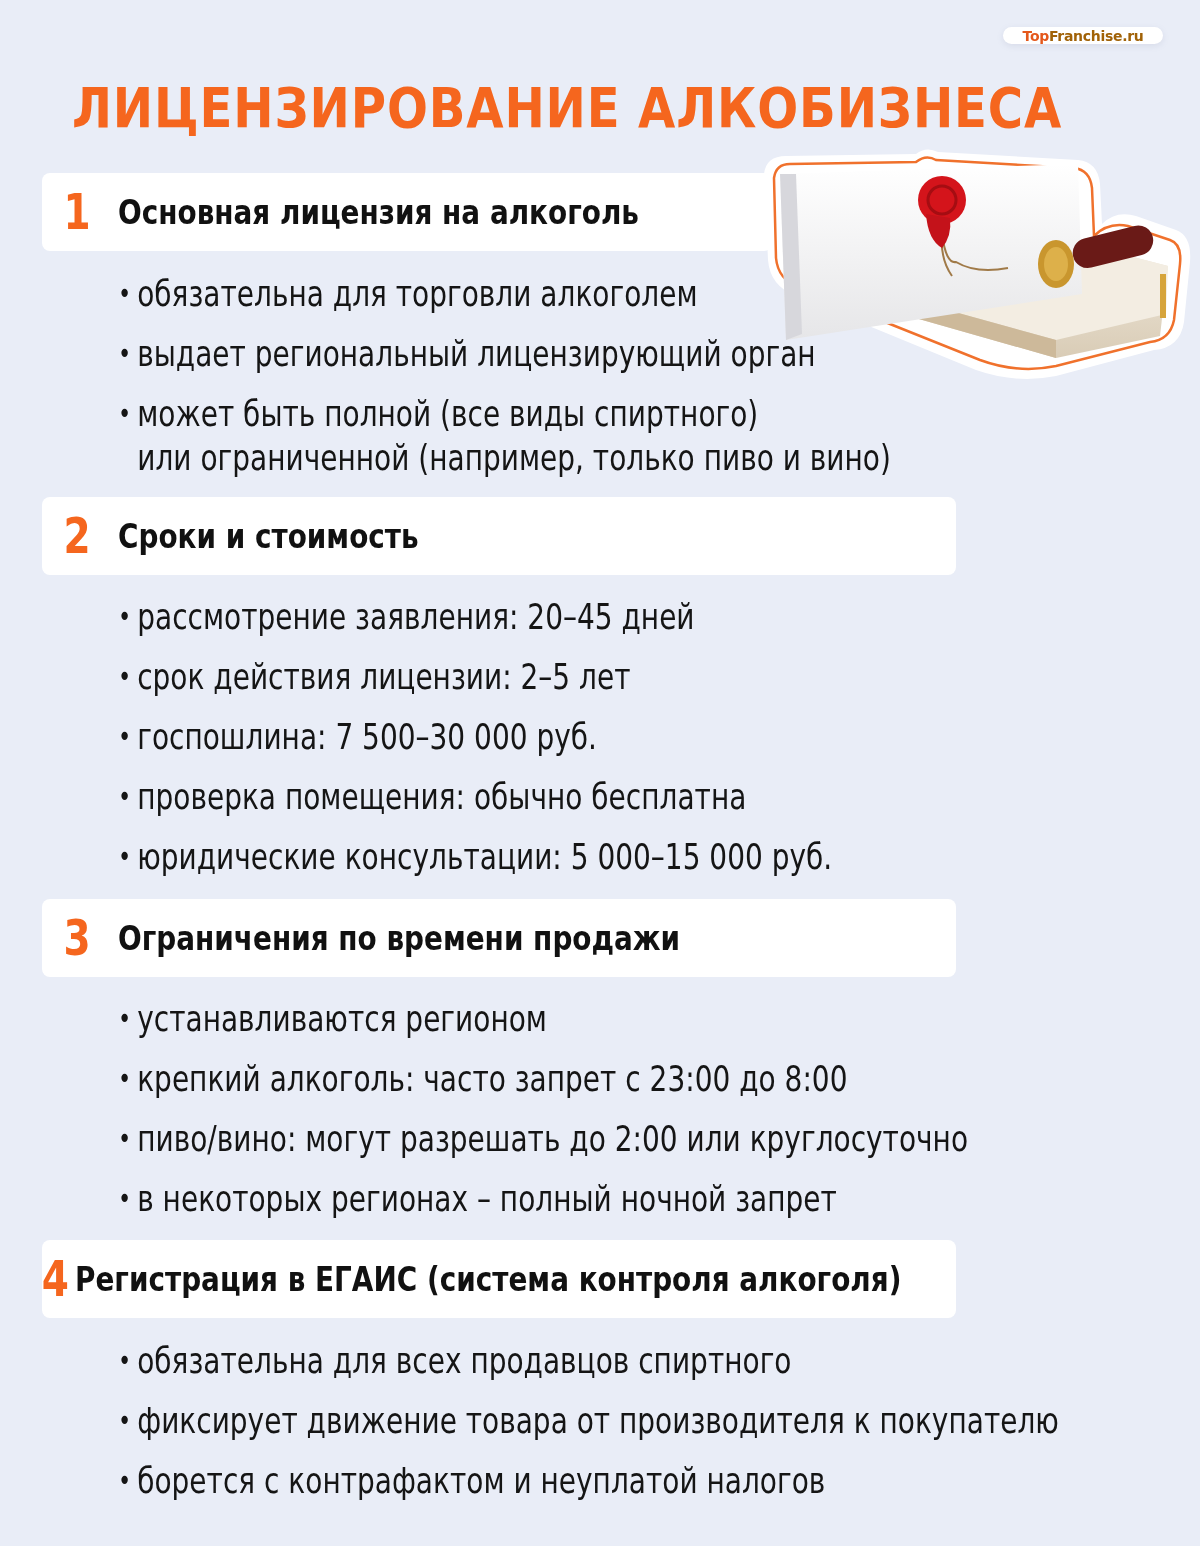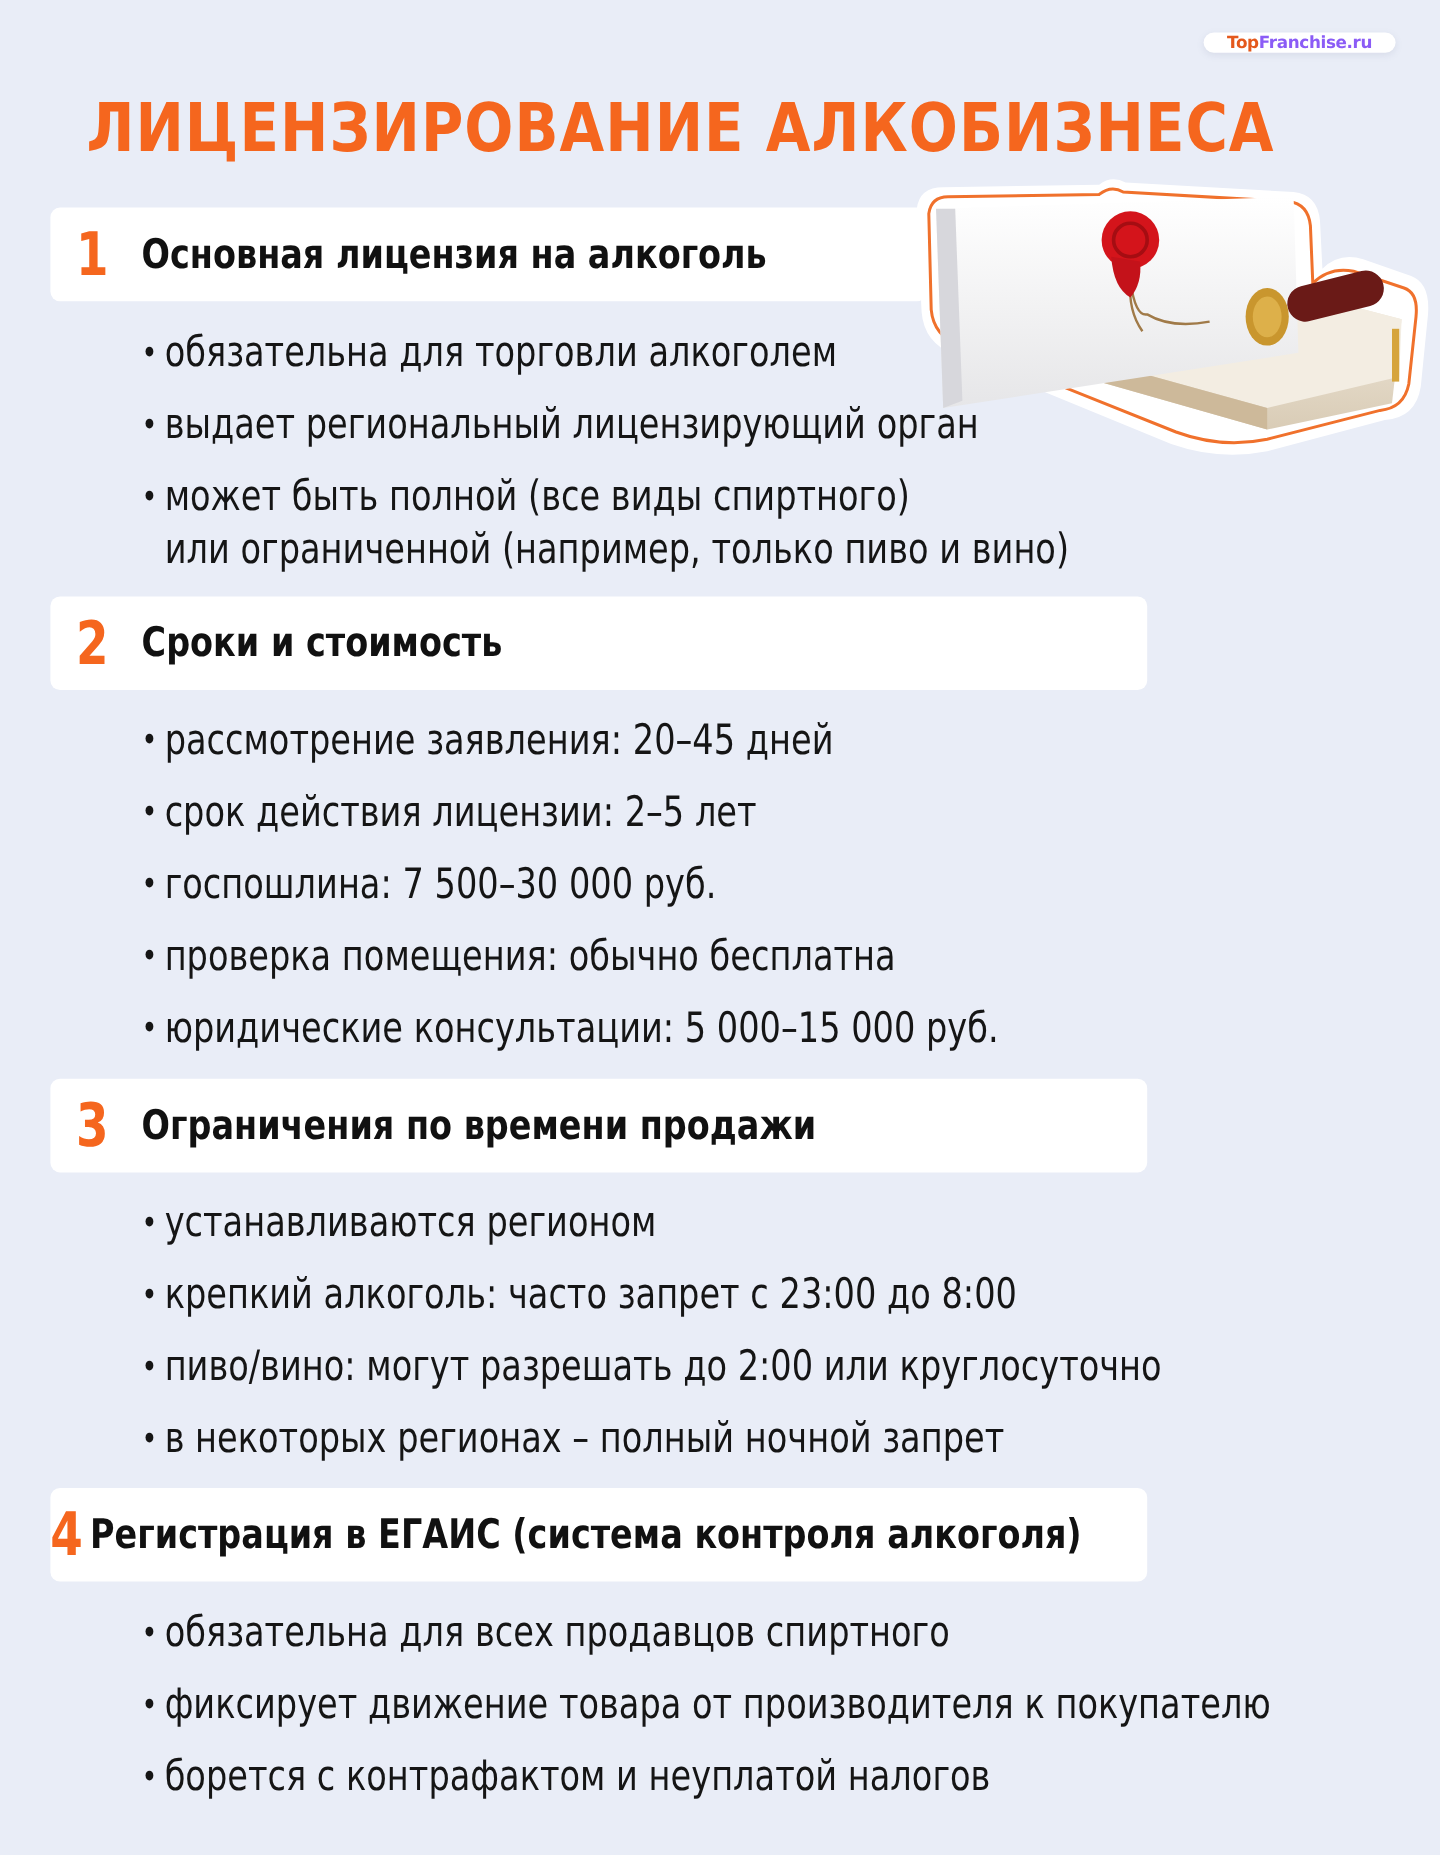--- a/index.html
+++ b/index.html
@@ -10,21 +10,21 @@
     color: #111;
   }
   .logo {
     position: absolute; left: 1003px; top: 27px; width: 160px; height: 17px;
     background: #fff; border-radius: 9px;
     box-shadow: 0 2px 6px rgba(120,130,160,0.15);
     display: flex; align-items: center; justify-content: center;
     font-family: "DejaVu Sans", sans-serif; font-weight: bold; font-size: 14px; letter-spacing: -0.3px;
   }
   .logo .top { color: #e4581c; }
-  .logo .rest { color: #8b5cf6; }
+  .logo .rest { color: #a16207; }
   .title {
     position: absolute; left: 72px; top: 70px;
     font-family: "DejaVu Sans", sans-serif; font-weight: bold;
     font-size: 56px; line-height: 76px; color: #f5661e;
     letter-spacing: 1px; transform: scaleX(0.86); transform-origin: left center;
     white-space: nowrap;
   }
   .card {
     position: absolute; left: 42px; height: 78px; background: #fff;
     border-radius: 8px; display: flex; align-items: center;

